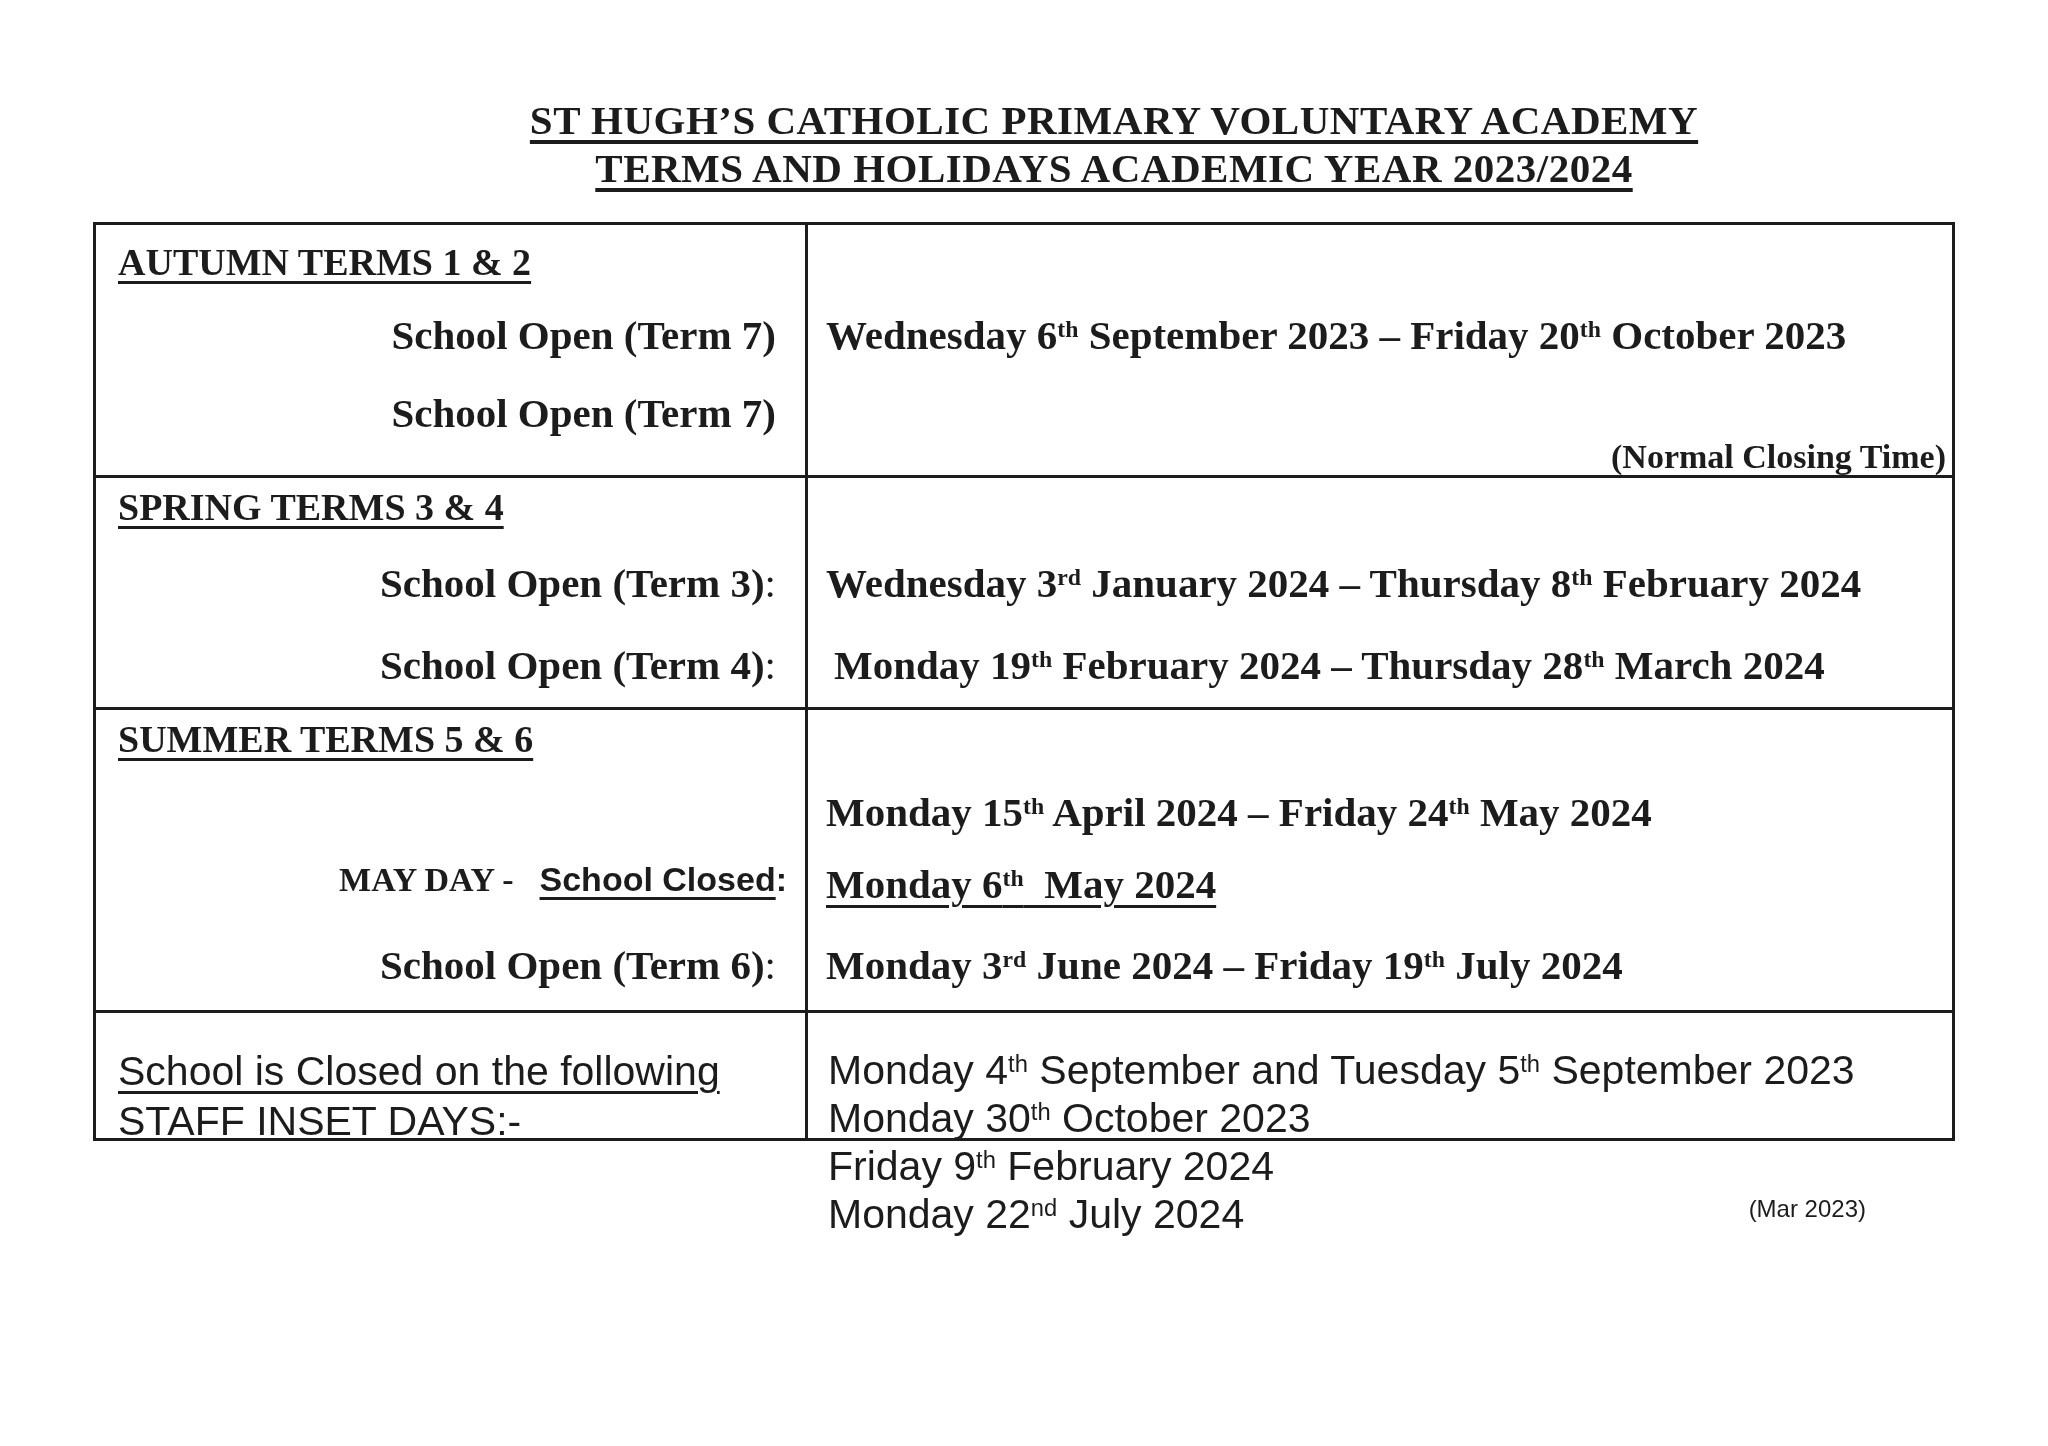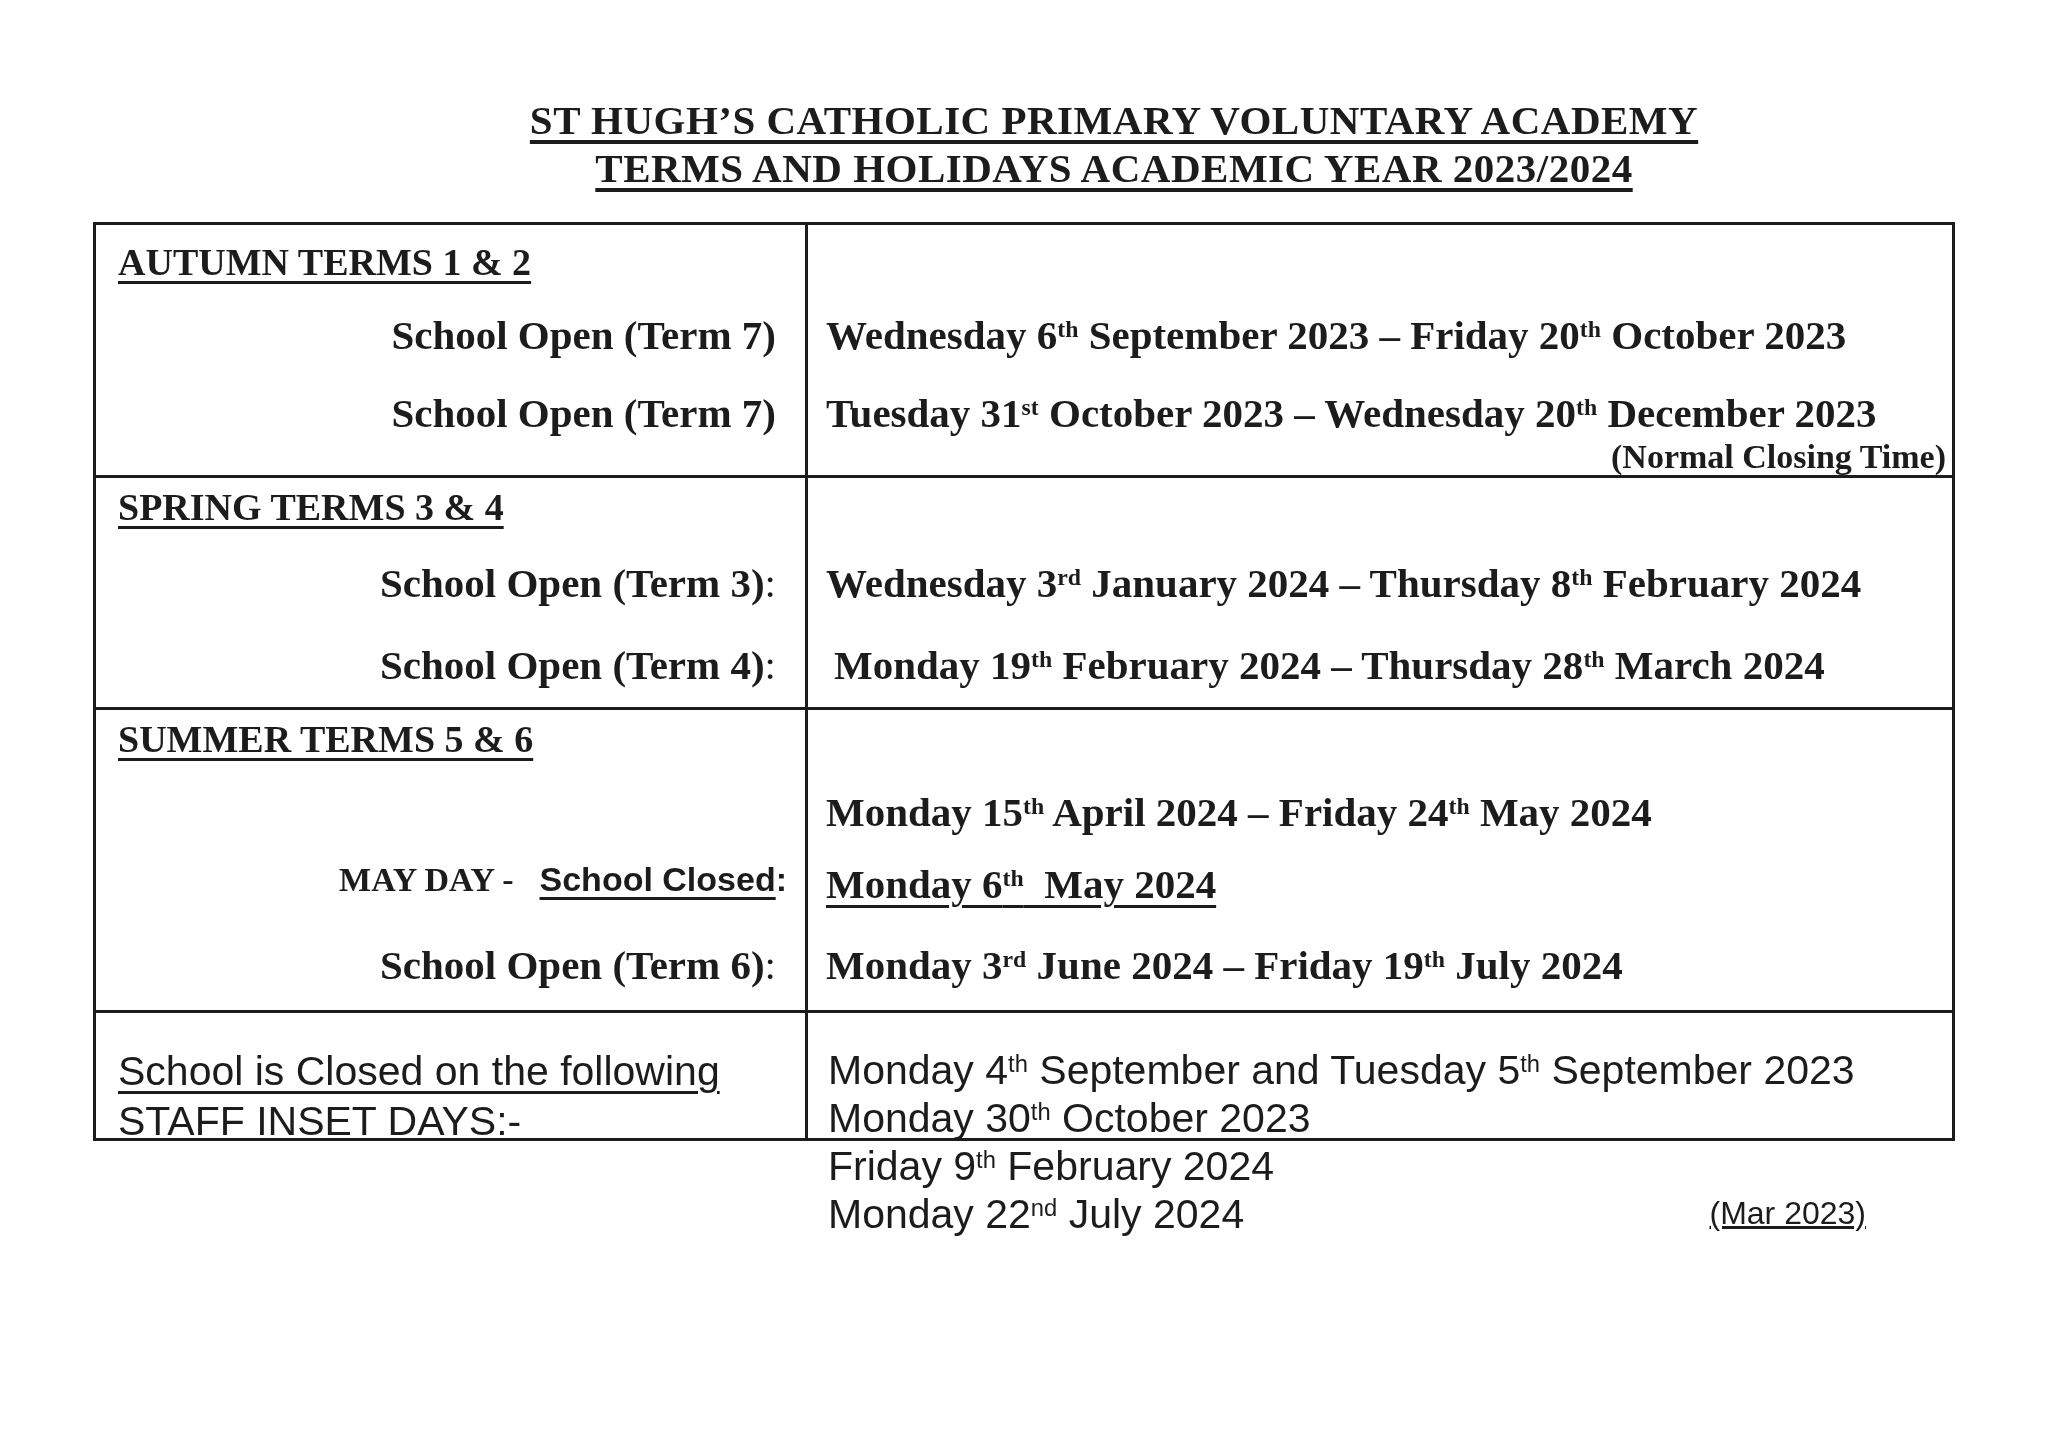--- a/index.html
+++ b/index.html
@@ -40,21 +40,21 @@
   }
   .sc-colon{font-family:"Liberation Sans","DejaVu Sans",sans-serif;font-weight:bold;font-size:34px;}
   .u-date{
     text-decoration:underline;text-decoration-thickness:3px;text-underline-offset:7px;
     white-space:pre;
   }
   .sans{font-family:"Liberation Sans","DejaVu Sans",sans-serif;font-weight:normal;}
   .inset-left{position:absolute;top:33px;left:22px;font-size:41px;line-height:50px;white-space:nowrap;}
   .inset-left .u-sans{text-decoration:underline;text-decoration-thickness:3px;text-underline-offset:6px;}
   .inset-dates{position:absolute;top:33px;left:20px;font-size:41px;line-height:48px;white-space:nowrap;}
-  .note-mar{font-size:32px;text-decoration:underline;}
+  .note-mar{font-size:24px;}
   sup{font-size:58%;line-height:0;position:relative;top:-0.5em;vertical-align:baseline;}
   
   .a1-heading{top:16px;left:22px;}
   .a1-l1{top:88px;right:29px;}
   .a1-l2{top:166px;right:29px;}
   .b1-l1{top:88px;left:18px;}
   .b1-l2{top:166px;left:18px;}
   .b1-note{top:213px;right:6px;}
   .a2-heading{top:8px;left:22px;}
   .a2-l1{top:83px;right:29px;}
@@ -80,21 +80,20 @@
 
 <div class="terms-table">
 
   <div class="cell leftcol hrow">
     <span class="line heading a1-heading">AUTUMN TERMS 1 &amp; 2</span>
     <span class="line lbl a1-l1">School Open (Term 7)</span>
     <span class="line lbl a1-l2">School Open (Term 7)</span>
   </div>
   <div class="cell hrow">
     <span class="line date b1-l1">Wednesday 6<sup>th</sup> September 2023 – Friday 20<sup>th</sup> October 2023</span>
-    <span class="line date b1-l2">Tuesday 31<sup>st</sup> October 2023 – Wednesday 20<sup>th</sup> December 2023</span>
     <span class="line note-closing b1-note">(Normal Closing Time)</span>
   </div>
 
   <div class="cell leftcol hrow">
     <span class="line heading a2-heading">SPRING TERMS 3 &amp; 4</span>
     <span class="line lbl a2-l1"><span class="b">School Open (Term 3)</span><span class="punct">:</span></span>
     <span class="line lbl a2-l2"><span class="b">School Open (Term 4)</span><span class="punct">:</span></span>
   </div>
   <div class="cell hrow">
     <span class="line date b2-l1">Wednesday 3<sup>rd</sup> January 2024 – Thursday 8<sup>th</sup> February 2024</span>

